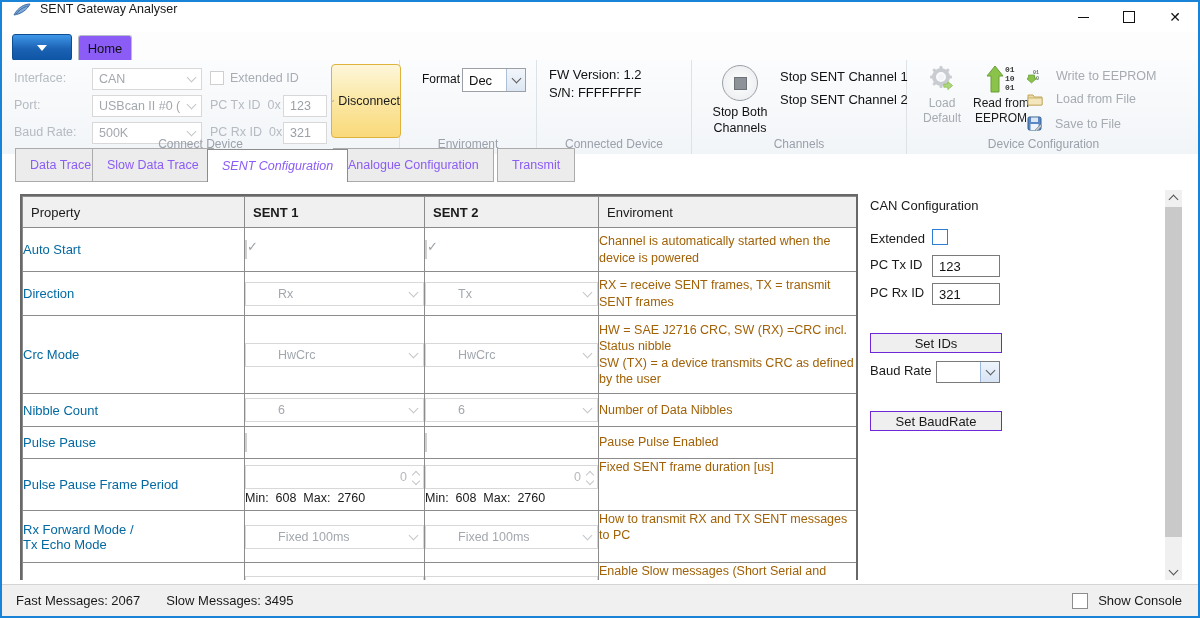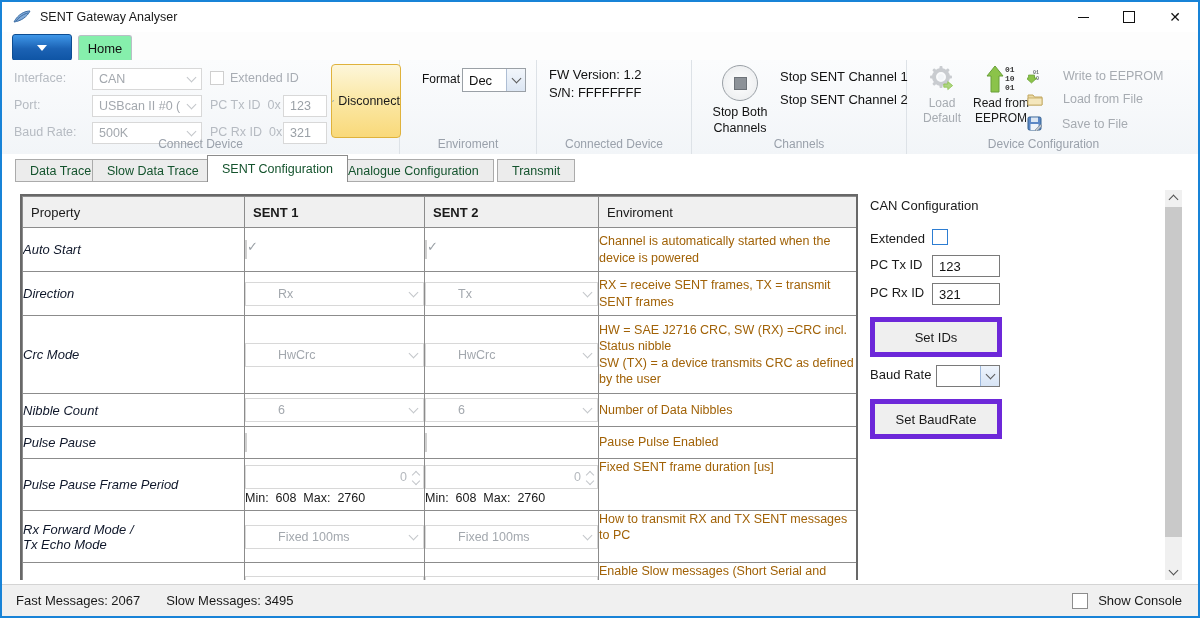--- a/index.html
+++ b/index.html
@@ -1,33 +1,33 @@
 <!DOCTYPE html>
 <html><head>
 <meta charset="utf-8">
 <style>
   html,body{margin:0;padding:0;background:#cfd6dd;}
   body{width:1200px;height:618px;font-family:"Liberation Sans",sans-serif;-webkit-font-smoothing:antialiased;}
   .window{position:relative;width:1200px;height:618px;box-sizing:border-box;border:2px solid #1883d7;background:#fff;overflow:hidden;}
 
   
-  .titlebar{position:absolute;left:0;top:0;right:0;height:30px;background:#fff;display:flex;align-items:center;}
+  .titlebar{position:absolute;left:0;top:0;right:0;height:30px;background:#fff;display:flex;align-items:flex-start;}
   .app-icon{margin-left:10px;width:20px;height:16px;}
   .title-text{margin-left:8px;font-size:12.5px;color:#1a1a1a;}
   .win-controls{margin-left:auto;display:flex;height:100%;}
   .win-btn{width:46px;height:100%;display:flex;align-items:center;justify-content:center;color:#111;}
   .glyph-min{width:11px;height:0;border-top:1px solid #111;}
   .glyph-max{width:10px;height:10px;border:1px solid #111;}
   .glyph-close{font-size:14px;line-height:1;color:#111;}
 
   
   .ribbon-tabrow{position:absolute;left:0;top:30px;right:0;height:28px;background:#fdfdfd;}
   .appmenu-btn{position:absolute;left:10px;top:2px;width:58px;height:25px;border-radius:3px;border:1px solid #0d4d92;background:linear-gradient(#3f97e8,#1b62b4 55%,#0f55a5);display:flex;align-items:center;justify-content:center;}
   .appmenu-caret{width:0;height:0;border-left:5px solid transparent;border-right:5px solid transparent;border-top:6px solid #fff;}
-  .home-tab{position:absolute;left:76px;top:3px;width:52px;height:25px;background:#86efac;border:1px solid #b9bfc6;border-bottom:none;border-radius:3px 3px 0 0;display:flex;align-items:center;justify-content:center;font-size:13px;color:#111;}
+  .home-tab{position:absolute;left:76px;top:3px;width:52px;height:25px;background:#8b5cf6;border:1px solid #b9bfc6;border-bottom:none;border-radius:3px 3px 0 0;display:flex;align-items:center;justify-content:center;font-size:13px;color:#111;}
 
   
   .ribbon{position:absolute;left:0;top:58px;right:0;height:94px;background:linear-gradient(#fbfcfd,#f2f5f8);border-bottom:1px solid #d9dde2;display:flex;}
   .rgroup{position:relative;height:100%;border-right:1px solid #dde2e7;box-sizing:border-box;}
   .rgroup-label{position:absolute;left:0;right:0;bottom:3px;text-align:center;font-size:12px;color:#9aa1ab;}
   .rlabel{font-size:12.5px;color:#b6bbc2;}
   .dd{box-sizing:border-box;height:22px;background:#fff;border:1px solid #d8d8d8;display:flex;align-items:center;padding:0 6px;font-size:12.5px;color:#a3a8ae;justify-content:space-between;}
   .chev{width:6px;height:6px;border-right:1.5px solid #c3c6ca;border-bottom:1.5px solid #c3c6ca;transform:rotate(45deg);margin-top:-3px;flex:0 0 auto;}
   .chev.dark{border-color:#5a5a5a;}
   .txt-input-dis{box-sizing:border-box;height:22px;background:#fff;border:1px solid #d8d8d8;font-size:12.5px;color:#9aa0a6;display:flex;align-items:center;padding:0 6px;}
@@ -54,57 +54,57 @@
   .stopboth-btn{position:absolute;left:12px;top:2px;width:72px;height:76px;display:flex;flex-direction:column;align-items:center;}
   .stop-circle{margin-top:3px;width:34px;height:34px;border-radius:50%;border:1px solid #9aa0a6;background:radial-gradient(#ffffff,#e8eaec);display:flex;align-items:center;justify-content:center;}
   .stop-square{width:11px;height:11px;background:#8d9298;border:1px solid #6d7278;}
   .stopboth-text{margin-top:3px;font-size:12.5px;color:#111;text-align:center;line-height:1.3;}
   .chan-btn{position:absolute;left:88px;font-size:13px;color:#111;white-space:nowrap;}
 
   .dev-item-big{position:absolute;top:4px;width:58px;display:flex;flex-direction:column;align-items:center;text-align:center;}
   .dev-item-big .lbl{margin-top:2px;font-size:12px;line-height:1.25;}
   .lbl-dis{color:#a6abb1;}
   .lbl-en{color:#1a1a1a;}
-  .dev-item-sm{position:absolute;left:120px;display:flex;align-items:center;gap:20px;font-size:12.5px;color:#a6abb1;white-space:nowrap;}
+  .dev-item-sm{position:absolute;left:120px;display:flex;align-items:center;gap:13px;font-size:12.5px;color:#a6abb1;white-space:nowrap;}
 
   
   .tabstrip{position:absolute;left:0;top:152px;right:0;height:28px;background:#fff;}
-  .dtab{position:absolute;bottom:0;height:23px;box-sizing:border-box;background:#ececec;border:1px solid #ababab;display:flex;align-items:center;padding:5px 14px;font-size:12.5px;color:#14532d;}
+  .dtab{position:absolute;bottom:0;height:23px;box-sizing:border-box;background:#ececec;border:1px solid #ababab;display:flex;align-items:center;padding:16px 14px;font-size:12.5px;color:#8b5cf6;}
   .dtab.active{height:27px;background:#fff;border:1px solid #8c8c8c;border-bottom:none;z-index:2;}
 
   
   .content{position:absolute;left:0;top:180px;right:0;bottom:31px;background:#fff;}
 
   .cfg-table-wrap{position:absolute;left:18px;top:12px;width:838px;height:386px;overflow:hidden;border:2px solid #686868;border-bottom:none;box-sizing:border-box;}
   table.cfg{border-collapse:collapse;table-layout:fixed;width:834px;}
   table.cfg td,table.cfg th{border:1px solid #8c8c8c;padding:0;vertical-align:middle;font-weight:normal;text-align:left;overflow:hidden;}
   table.cfg th{background:#f0f0f0;height:30px;font-size:13px;color:#1a1a1a;padding-left:8px;}
   table.cfg th.bold{font-weight:bold;}
   .col-prop{width:222px;}.col-s1{width:180px;}.col-s2{width:174px;}.col-desc{width:258px;}
-  td.prop{font-size:13px;color:#0f172a;padding-left:8px;white-space:pre-line;font-style:italic;}
+  td.prop{font-size:13px;color:#0369a1;padding-left:8px;white-space:pre-line;}
   td.desc{font-size:12.5px;color:#a16207;padding:4px 6px;line-height:1.3;white-space:pre-line;}
   td.ctrl{padding:0 10px;}
   .cell-dd{width:100%;height:24px;padding-left:32px;}
   .cb-check{box-sizing:border-box;width:15px;height:15px;border:1px solid #cfcfcf;background:#fff;position:relative;}
   .cb-check.checked::after{content:"\2713";position:absolute;left:1px;top:-2px;font-size:13px;color:#9aa0a6;}
   .spinbox{box-sizing:border-box;width:100%;height:24px;border:1px solid #d8d8d8;background:#fff;display:flex;align-items:center;justify-content:flex-end;padding-right:4px;gap:6px;}
   .spin-val{font-size:12.5px;color:#b5b9be;}
   .spin-arrows{display:flex;flex-direction:column;gap:3px;}
   .spin-arrows .chev{width:5px;height:5px;}
   .spin-arrows .up{transform:rotate(-135deg);margin-top:2px;}
   .minmax{margin-top:2px;font-size:12.5px;color:#1a1a1a;}
 
   
   .can-panel{position:absolute;left:868px;top:16px;width:152px;}
   .can-title{font-size:13px;color:#1a1a1a;margin-bottom:14px;}
   .can-row{position:relative;height:28px;}
   .can-row .lab{position:absolute;left:0;top:4px;font-size:13px;color:#1a1a1a;}
   .can-cbx{position:absolute;left:62px;top:2px;width:16px;height:16px;box-sizing:border-box;border:1px solid #2d7dd2;background:#fff;}
   .can-input{position:absolute;left:62px;top:0;width:68px;height:22px;box-sizing:border-box;border:1px solid #7a7a7a;background:#fff;font-size:13px;color:#111;display:flex;align-items:center;padding-left:6px;}
-  .can-btn{box-sizing:border-box;width:132px;height:40px;background:#efefef;border:5px solid #6d28d9;display:flex;align-items:center;justify-content:center;font-size:13px;color:#1a1a1a;margin:6px 0 8px 0;}
+  .can-btn{box-sizing:border-box;width:132px;height:20px;background:#efefef;border:1px solid #6d28d9;display:flex;align-items:center;justify-content:center;font-size:13px;color:#1a1a1a;margin:22px 0 8px 0;}
   .baud-combo{position:absolute;left:66px;top:0;width:64px;height:22px;box-sizing:border-box;border:1px solid #7a7a7a;background:#fff;display:flex;}
   .baud-combo .sp{flex:1;}
   .baud-combo .combo-btn{border-left:1px solid #9cb8dd;background:linear-gradient(#eef4fc,#d7e4f5);}
 
   
   .vscroll{position:absolute;right:16px;top:8px;width:17px;height:390px;background:#f0f0f0;}
   .vs-arrow{position:absolute;left:0;width:17px;height:17px;display:flex;align-items:center;justify-content:center;background:#f0f0f0;}
   .vs-arrow .chev{border-color:#505050;}
   .vs-arrow.up{top:0;}.vs-arrow.up .chev{transform:rotate(-135deg);margin-top:2px;}
   .vs-arrow.down{bottom:0;}.vs-arrow.down .chev{transform:rotate(45deg);margin-top:-2px;}
@@ -277,21 +277,21 @@
         </svg>
         <span>Save to File</span>
       </div>
       <div class="rgroup-label">Device Configuration</div>
     </div>
   </div>
 
   <div class="tabstrip">
     <div class="dtab" style="left:13px;">Data Trace</div>
     <div class="dtab" style="left:90px;">Slow Data Trace</div>
-    <div class="dtab active" style="left:205px;">SENT Configuration</div>
+    <div class="dtab active" style="left:205px;font-style:italic;">SENT Configuration</div>
     <div class="dtab" style="left:331px;">Analogue Configuration</div>
     <div class="dtab" style="left:495px;">Transmit</div>
   </div>
 
   <div class="content">
 
     <div class="cfg-table-wrap">
       <table class="cfg">
         <colgroup>
             <col class="col-prop">

